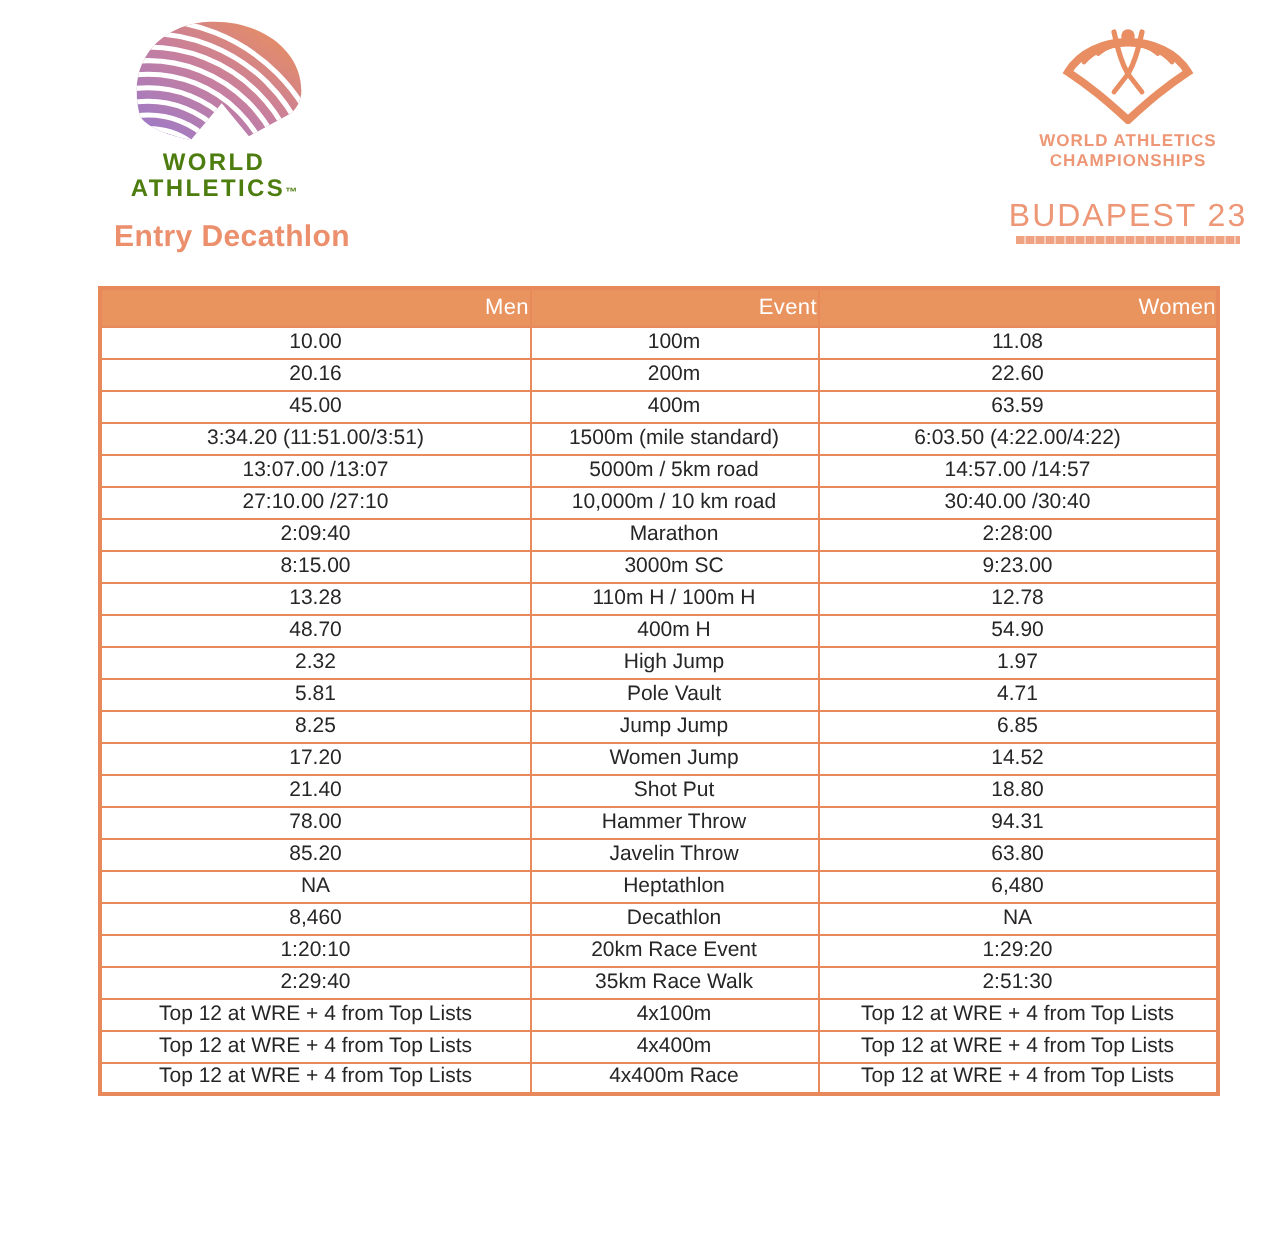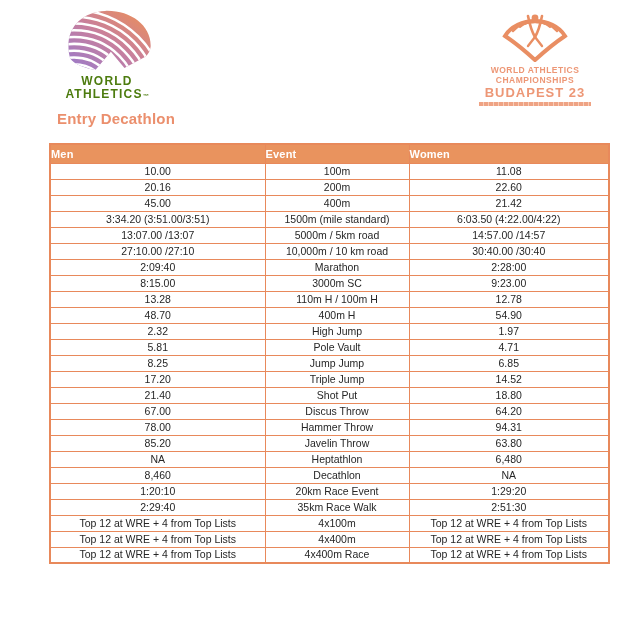--- a/index.html
+++ b/index.html
@@ -12,46 +12,46 @@
   }
   .canvas { position: absolute; inset: 0; width: 640px; height: 619px; }
 
   
   .wa-logo-block { position: absolute; left: 57px; top: 8px; width: 100px; text-align: center; }
   .wa-logo-mark { display: block; margin: 0 auto; }
   .wa-wordmark { margin-top: 3px; color: #4d7c0f; font-weight: 700; font-size: 12px; line-height: 13px; letter-spacing: 1.2px; }
   .wa-wordmark .tm { font-size: 6px; letter-spacing: 0; vertical-align: baseline; }
 
   
-  .bp-block { position: absolute; left: 472px; top: 10px; width: 126px; text-align: center; }
+  .bp-block { position: absolute; left: 501px; top: 10px; width: 126px; text-align: center; }
   .bp-emblem { display: block; margin: 0 auto 4px auto; }
   .bp-line-small { color: #ED9776; font-weight: 700; font-size: 8.5px; line-height: 9.5px; letter-spacing: 0.5px; }
-  .bp-line-big { color: #ED9776; font-weight: 700; font-size: 13px; line-height: 13px; letter-spacing: 1px; margin-top: 1px; }
+  .bp-line-big { color: #ED9776; font-weight: 400; font-size: 16px; line-height: 13px; letter-spacing: 1px; margin-top: 17px; }
   .bp-bar { margin: 3px auto 0 auto; width: 112px; height: 4px;
     background: repeating-linear-gradient(90deg, #EFA384 0px, #EFA384 4px, #F7CDB9 4px, #F7CDB9 5px); }
 
   
   .entry-title { position: absolute; left: 57px; top: 110px; font-size: 15px; font-weight: 600; color: #EB8F6D; letter-spacing: 0.2px; }
 
   
   table.standards {
     position: absolute; left: 49px; top: 143px;
     width: 559px;
     border-collapse: collapse;
     table-layout: fixed;
     border: 2px solid #E8895B;
   }
   table.standards th {
     background: #E9935E;
     color: #ffffff;
     font-size: 11px;
-    font-weight: 700;
+    font-weight: 400;
     height: 19px;
     border: 1px solid #E8895B;
-    text-align: left;
+    text-align: right;
     letter-spacing: 0.2px;
   }
   table.standards td {
     border: 1px solid #E8895B;
     height: 16px;
     font-size: 10.5px;
     line-height: 11px;
     color: #262626;
     text-align: center;
     white-space: nowrap;
@@ -138,24 +138,24 @@
           <td>11.08</td>
         </tr>
         <tr>
           <td>20.16</td>
           <td>200m</td>
           <td>22.60</td>
         </tr>
         <tr>
           <td>45.00</td>
           <td>400m</td>
-          <td>21.42</td>
-        </tr>
-        <tr>
-          <td>3:34.20 (3:51.00/3:51)</td>
+          <td>63.59</td>
+        </tr>
+        <tr>
+          <td>3:34.20 (11:51.00/3:51)</td>
           <td>1500m (mile standard)</td>
           <td>6:03.50 (4:22.00/4:22)</td>
         </tr>
         <tr>
           <td>13:07.00 /13:07</td>
           <td>5000m / 5km road</td>
           <td>14:57.00 /14:57</td>
         </tr>
         <tr>
           <td>27:10.00 /27:10</td>
@@ -192,34 +192,29 @@
           <td>Pole Vault</td>
           <td>4.71</td>
         </tr>
         <tr>
           <td>8.25</td>
           <td>Jump Jump</td>
           <td>6.85</td>
         </tr>
         <tr>
           <td>17.20</td>
-          <td>Triple Jump</td>
+          <td>Women Jump</td>
           <td>14.52</td>
         </tr>
         <tr>
           <td>21.40</td>
           <td>Shot Put</td>
           <td>18.80</td>
         </tr>
         <tr>
-          <td>67.00</td>
-          <td>Discus Throw</td>
-          <td>64.20</td>
-        </tr>
-        <tr>
           <td>78.00</td>
           <td>Hammer Throw</td>
           <td>94.31</td>
         </tr>
         <tr>
           <td>85.20</td>
           <td>Javelin Throw</td>
           <td>63.80</td>
         </tr>
         <tr>

